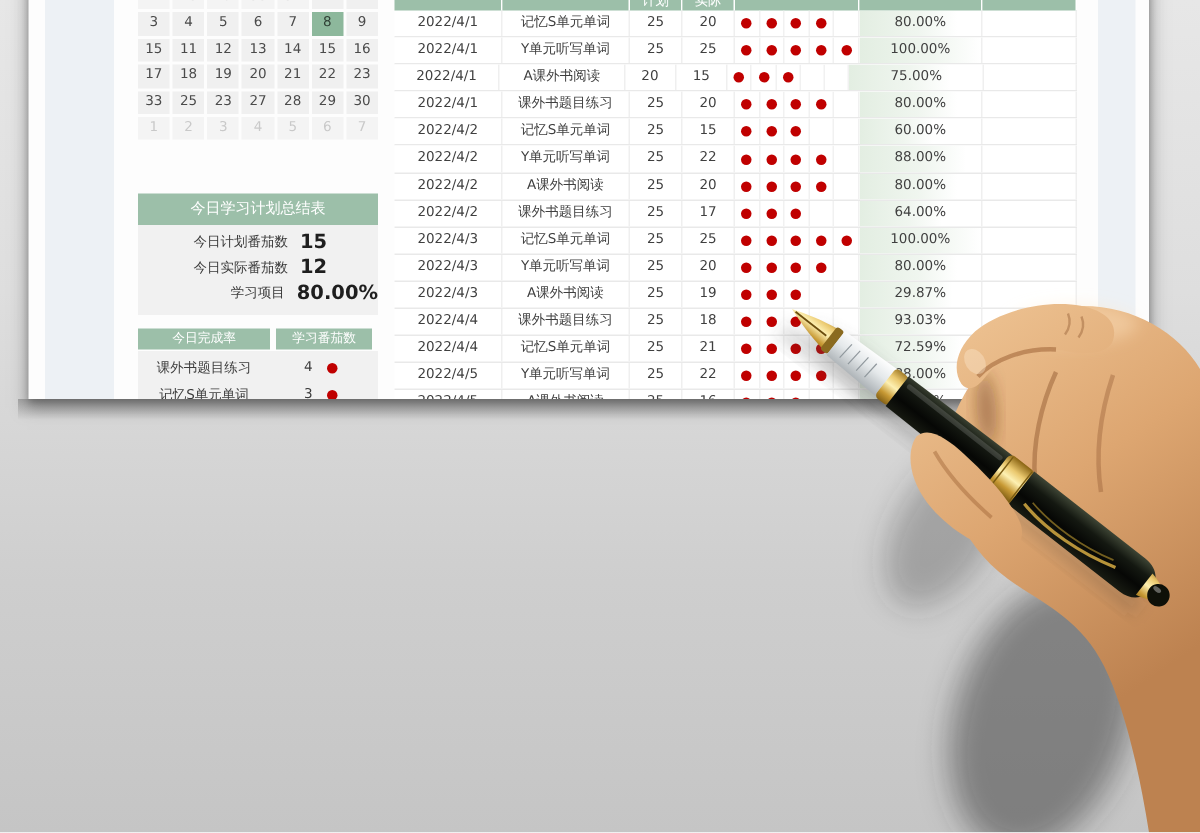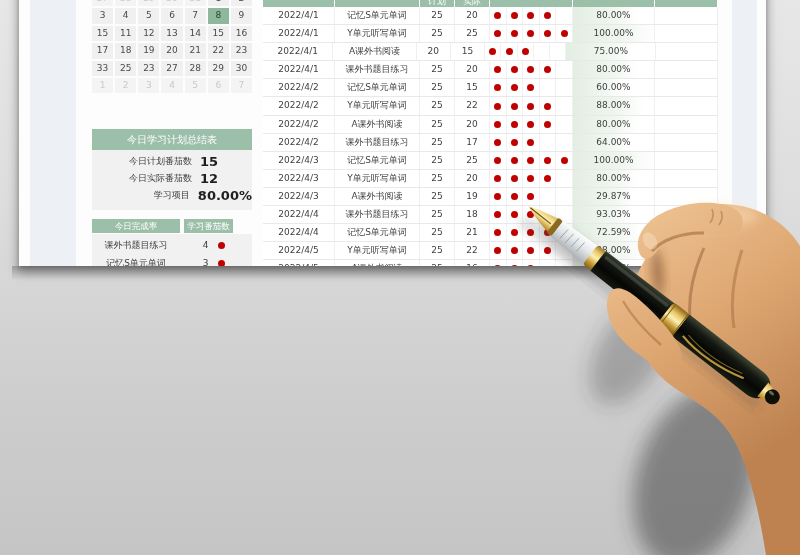--- a/index.html
+++ b/index.html
@@ -31,21 +31,21 @@
   .summary-body{background:var(--panel-gray);padding:3px 0 6px 0;}
   .sum-row{display:flex;align-items:center;height:17px;}
   .sum-label{width:100px;text-align:right;font-size:9px;color:#3a3a3a;}
   .sum-value{margin-left:8px;font-size:13px;font-weight:700;color:#1e1e1e;}
 
   
   .proj{position:absolute;left:73px;top:233px;width:160px;}
   .proj-head{display:flex;gap:4px;}
   .proj-h{height:14px;background:var(--green);color:#fff;font-size:8.5px;line-height:14px;text-align:center;}
   .proj-h1{width:88px;}
-  .proj-h2{width:49px;}
+  .proj-h2{width:64px;}
   .proj-body{background:var(--panel-gray);margin-top:1px;padding-top:2px;height:46px;}
   .proj-row{display:flex;align-items:center;height:18px;}
   .proj-name{width:88px;text-align:center;font-size:9px;}
   .proj-count{width:68px;display:flex;align-items:center;justify-content:center;gap:10px;font-size:9px;}
   .dot{width:7px;height:7px;border-radius:50%;background:var(--red);display:inline-block;}
 
   
   .mtable{position:absolute;left:244px;top:2px;width:455px;}
   .mhead{display:flex;height:19px;}
   .mhead .hcell{background:var(--green);color:#fff;font-size:9px;line-height:26px;

